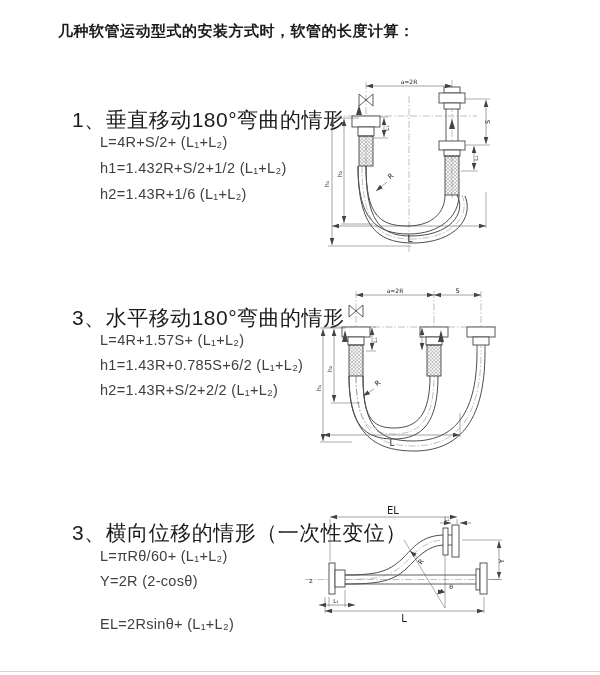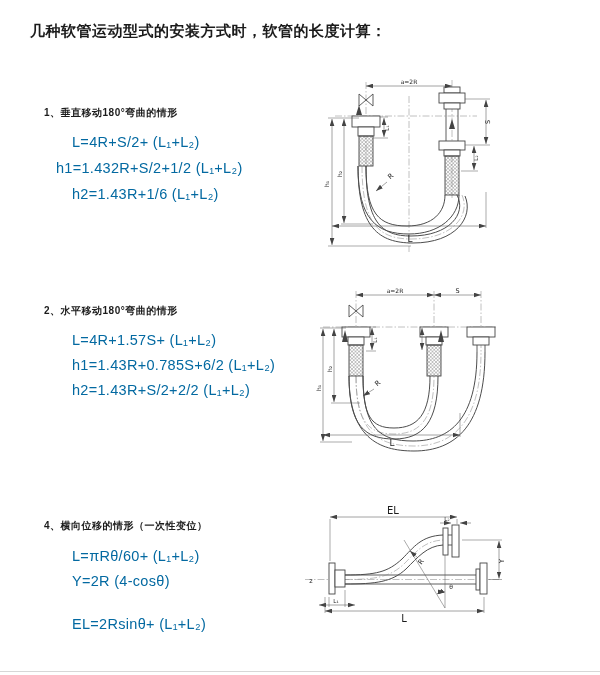--- a/index.html
+++ b/index.html
@@ -1,54 +1,54 @@
 <!DOCTYPE html>
 <html><head>
 <meta charset="utf-8">
 <style>
   html,body{margin:0;padding:0;}
   body{
     width:600px;height:675px;position:relative;background:#ffffff;
     font-family:"Liberation Sans", sans-serif;color:#1b1b1b;overflow:hidden;
   }
-  .t{position:absolute;white-space:nowrap;}
+  .t{position:absolute;white-space:nowrap;margin-left:28px;}
   .title{font-size:15px;font-weight:bold;letter-spacing:.5px;}
-  .heading{font-size:10px;font-weight:bold;letter-spacing:.5px;}
-  .formula{font-size:14.5px;font-weight:500;color:#0369a1;letter-spacing:.3px;}
+  .heading{font-size:21px;font-weight:normal;letter-spacing:.5px;}
+  .formula{font-size:14.5px;font-weight:500;color:#404040;letter-spacing:.3px;}
   svg{position:absolute;overflow:visible;}
   .hose{fill:none;stroke:#4d4d4d;stroke-width:1;}
   .pipe{fill:none;stroke:#4d4d4d;stroke-width:.9;}
   .cl{fill:none;stroke:#8c8c8c;stroke-width:.55;stroke-dasharray:7 2 1.5 2;}
   .clh{fill:none;stroke:#8c8c8c;stroke-width:.55;stroke-dasharray:7 2 1.5 2;}
   .dim{fill:none;stroke:#565656;stroke-width:.55;}
   .ext{fill:none;stroke:#565656;stroke-width:.5;}
   .fit{fill:#ffffff;stroke:#454545;stroke-width:.9;}
   .braid{stroke:#454545;stroke-width:.9;}
   .lbl{fill:#1b1b1b;font-family:"DejaVu Sans", sans-serif;}
   .arr{fill:#444444;stroke:none;}
   .bottom-rule{position:absolute;left:0;top:671px;width:600px;height:1px;background:#d7d7d7;}
 </style>
 </head>
 <body>
 
 <div class="t title" style="left:30px;top:22px">几种软管运动型式的安装方式时，软管的长度计算：</div>
 
 <div class="t heading" style="left:44px;top:106px">1、垂直移动180°弯曲的情形</div>
 <div class="t formula" style="left:72px;top:134px">L=4R+S/2+ (L₁+L₂)</div>
-<div class="t formula" style="left:56px;top:160px">h1=1.432R+S/2+1/2 (L₁+L₂)</div>
+<div class="t formula" style="left:72px;top:160px">h1=1.432R+S/2+1/2 (L₁+L₂)</div>
 <div class="t formula" style="left:72px;top:186px">h2=1.43R+1/6 (L₁+L₂)</div>
 
-<div class="t heading" style="left:44px;top:304px">2、水平移动180°弯曲的情形</div>
+<div class="t heading" style="left:44px;top:304px">3、水平移动180°弯曲的情形</div>
 <div class="t formula" style="left:72px;top:332px">L=4R+1.57S+ (L₁+L₂)</div>
 <div class="t formula" style="left:72px;top:357px">h1=1.43R+0.785S+6/2 (L₁+L₂)</div>
 <div class="t formula" style="left:72px;top:382px">h2=1.43R+S/2+2/2 (L₁+L₂)</div>
 
-<div class="t heading" style="left:44px;top:519px">4、横向位移的情形（一次性变位）</div>
+<div class="t heading" style="left:44px;top:519px">3、横向位移的情形（一次性变位）</div>
 <div class="t formula" style="left:72px;top:548px">L=πRθ/60+ (L₁+L₂)</div>
-<div class="t formula" style="left:72px;top:573px">Y=2R (4-cosθ)</div>
+<div class="t formula" style="left:72px;top:573px">Y=2R (2-cosθ)</div>
 <div class="t formula" style="left:72px;top:616px">EL=2Rsinθ+ (L₁+L₂)</div>
 
 <svg style="left:315px;top:74px" width="240" height="184" viewBox="0 0 240 184">
   <defs>
     <pattern id="braid1" patternUnits="userSpaceOnUse" width="3.5" height="3.5">
       <path d="M0,0 L3.5,3.5 M3.5,0 L0,3.5" stroke="#6a6a6a" stroke-width="0.4"></path>
     </pattern>
     <marker id="d1e" viewBox="0 0 6 4" markerWidth="7" markerHeight="5" refX="6" refY="2" orient="auto" markerUnits="userSpaceOnUse">
       <path d="M0,0 L6,2 L0,4 Z" fill="#444"></path>
     </marker>

